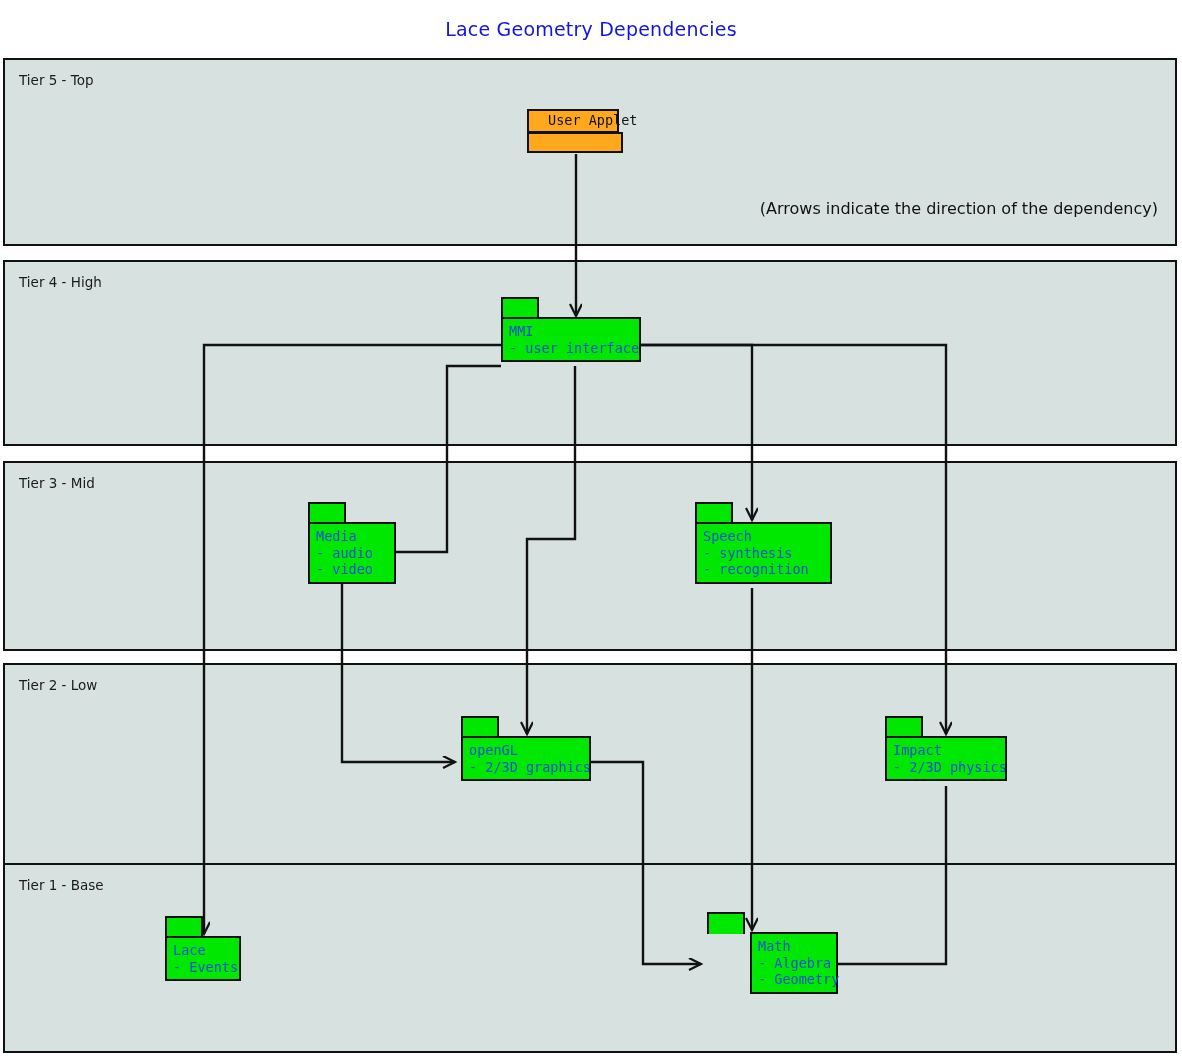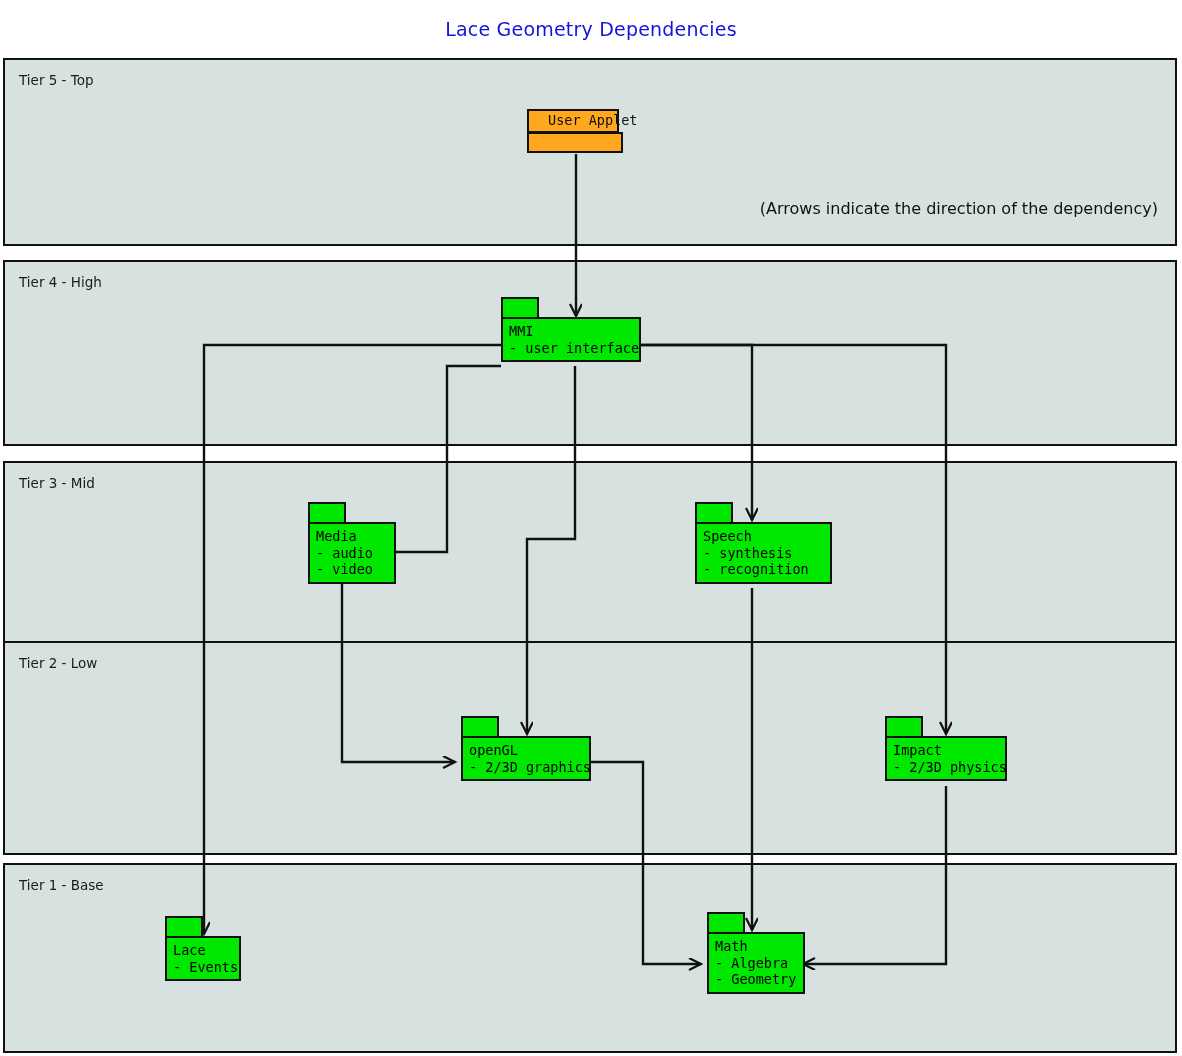--- a/index.html
+++ b/index.html
@@ -16,21 +16,21 @@
     position:absolute;left:3px;width:1174px;
     background:#d7e2e0;border:2.5px solid #111111;box-sizing:border-box;
   }
   .tier-label{
     position:absolute;left:14px;top:12px;font-size:13.5px;color:#1a1a1a;
     font-family:"DejaVu Sans","Liberation Sans",sans-serif;white-space:nowrap;
   }
   #tier5{top:58px;height:188px;}
   #tier4{top:260px;height:186px;}
   #tier3{top:461px;height:190px;}
-  #tier2{top:641px;height:214px;}
+  #tier2{top:663px;height:214px;}
   #tier1{top:863px;height:190px;}
 
   #legend-note{
     position:absolute;right:24px;top:199px;font-size:16px;color:#111;
     font-family:"DejaVu Sans","Liberation Sans",sans-serif;white-space:nowrap;
     z-index:6;
   }
 
   
   #wires{position:absolute;left:0;top:0;width:1182px;height:1056px;z-index:4;
@@ -41,21 +41,21 @@
   .pkg .tab{
     position:absolute;left:0;top:0;height:22px;width:38px;
     background:#00e800;border:2.5px solid #111;box-sizing:border-box;
     border-bottom:none;
   }
   .pkg .body{
     position:absolute;left:0;top:20px;
     background:#00e800;border:2.5px solid #111;box-sizing:border-box;
     padding:4px 6px 4px 6px;
     font-family:"DejaVu Sans Mono","Liberation Mono",monospace;
-    font-size:13.5px;line-height:16.5px;color:#000000;white-space:nowrap;
+    font-size:13.5px;line-height:16.5px;color:#1d4ed8;white-space:nowrap;
   }
   .pkg .line{display:block;}
 
   
   #pkg-user-applet{left:527px;top:109px;}
   #ua-head{position:absolute;left:0;top:0;width:92px;height:24px;
            background:#ffa81e;border:2.5px solid #111;box-sizing:border-box;
            font-family:"DejaVu Sans Mono","Liberation Mono",monospace;font-size:13.5px;
            line-height:19px;padding:0 19px;color:#111;white-space:nowrap;}
   #ua-body{position:absolute;left:0;top:23px;width:96px;height:21px;
@@ -67,21 +67,21 @@
   #pkg-media .body{width:88px;}
   #pkg-speech{left:695px;top:502px;}
   #pkg-speech .body{width:137px;}
   #pkg-opengl{left:461px;top:716px;}
   #pkg-opengl .body{width:130px;}
   #pkg-impact{left:885px;top:716px;}
   #pkg-impact .body{width:122px;}
   #pkg-lace{left:165px;top:916px;}
   #pkg-lace .body{width:76px;}
   #pkg-math{left:707px;top:912px;}
-  #pkg-math .body{width:98px;}
+  #pkg-math .body{width:88px;margin-left:43px;}
 </style>
 </head>
 <body>
 
 <div id="page-title">Lace Geometry Dependencies</div>
 
 <div class="tier" id="tier5">
   <span class="tier-label">Tier 5 - Top</span>
 </div>
 <div class="tier" id="tier4">

